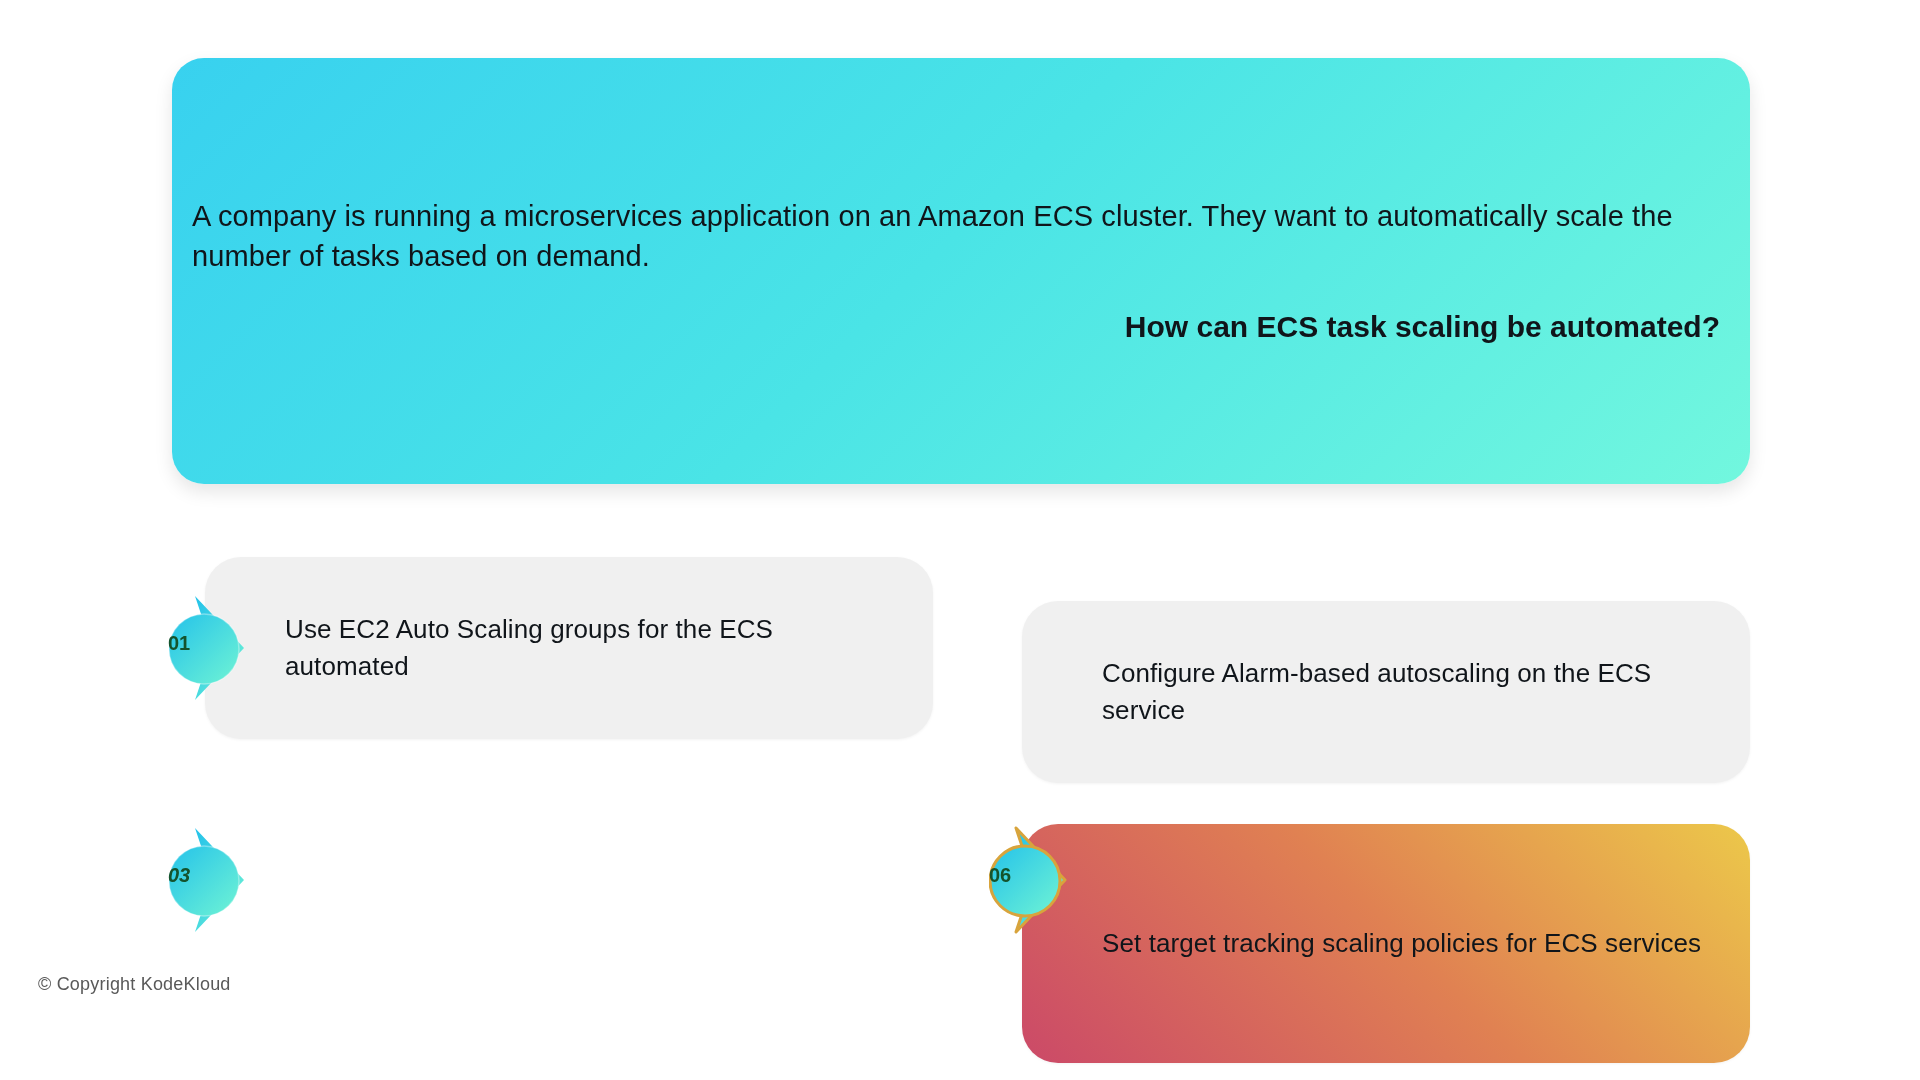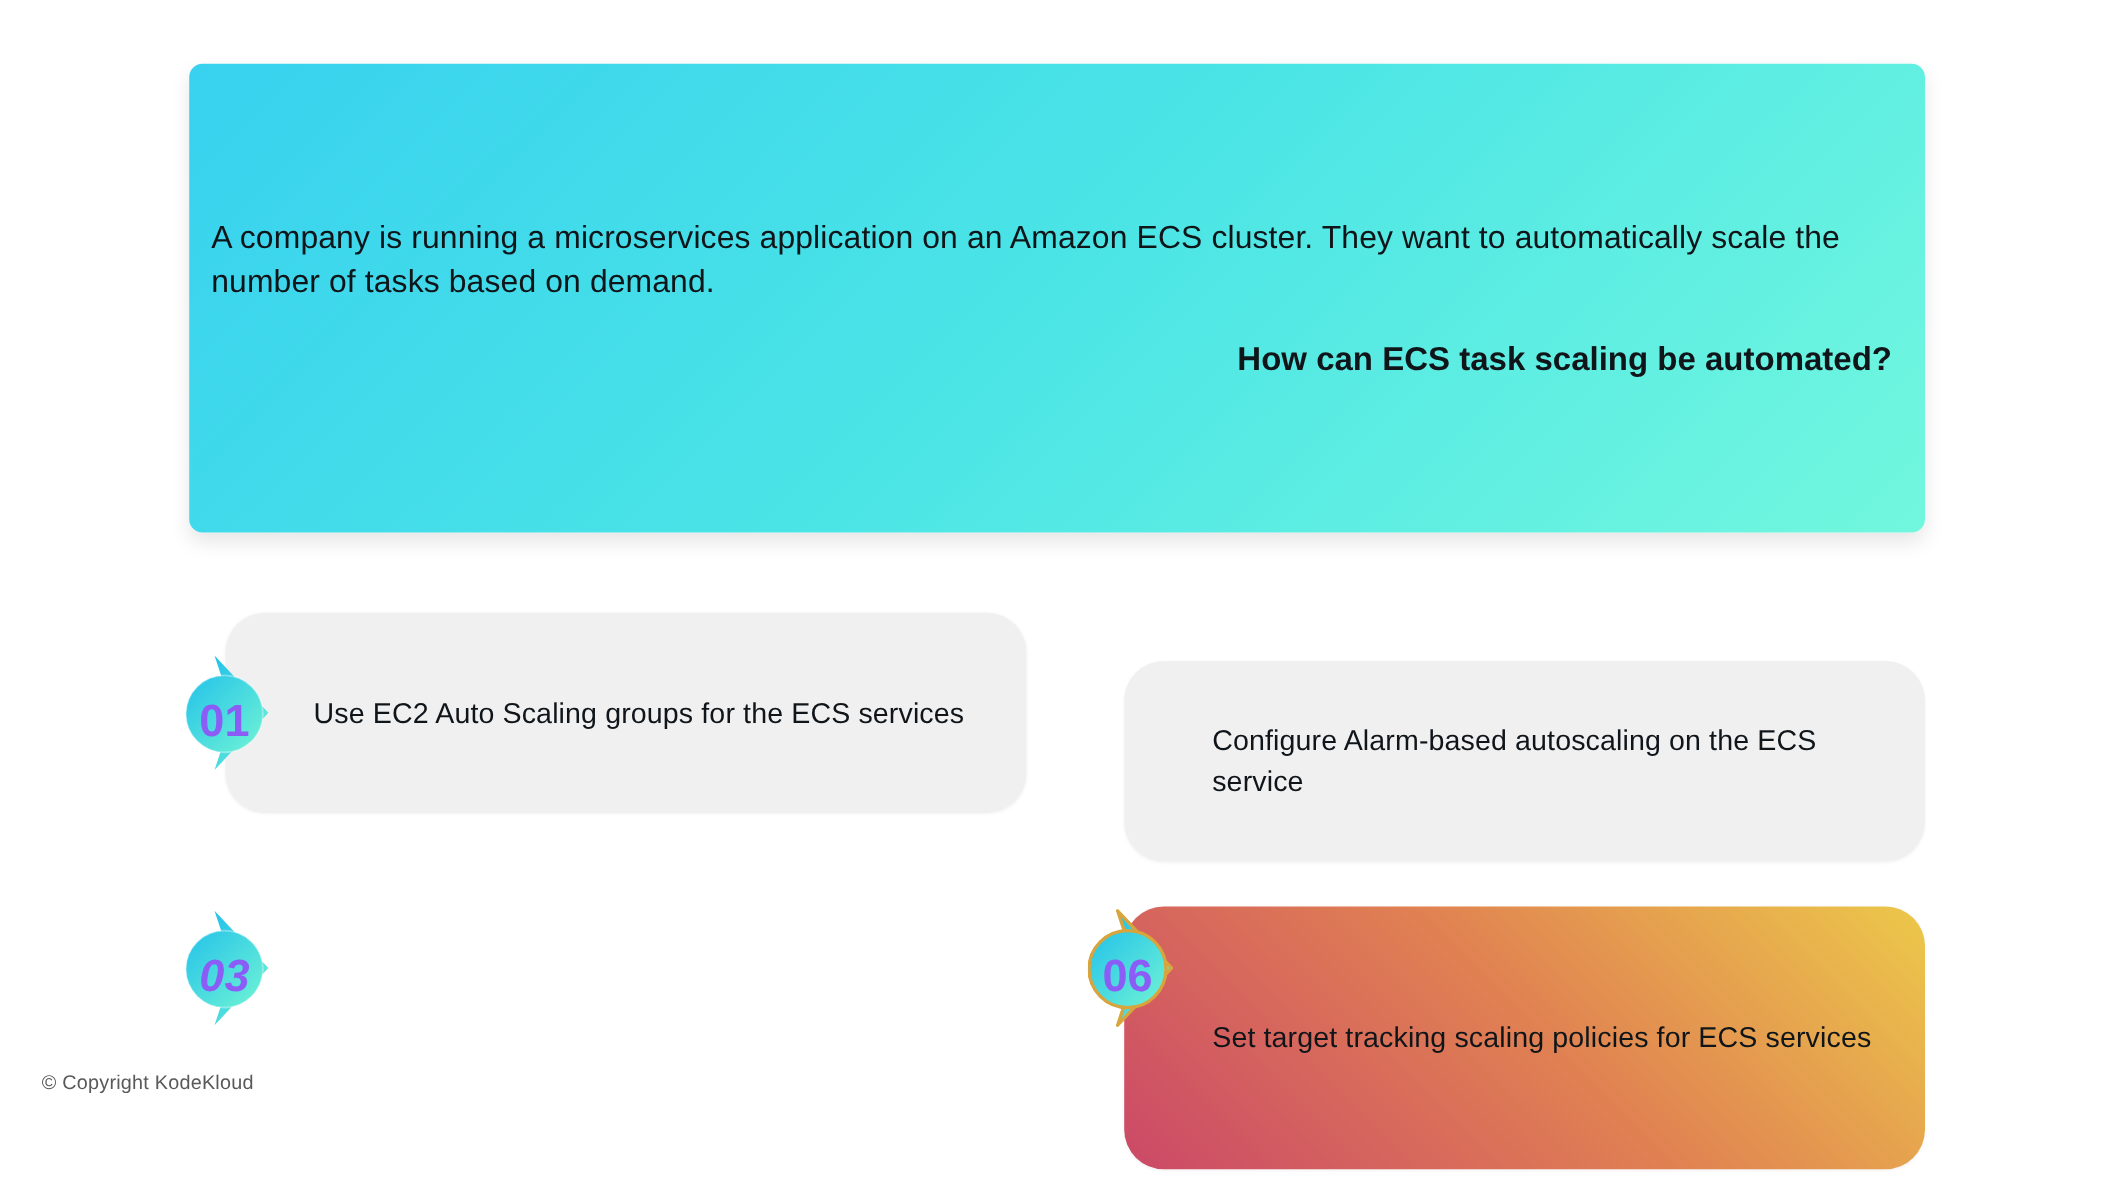--- a/index.html
+++ b/index.html
@@ -18,21 +18,21 @@
     background: #ffffff;
   }
 
   
   .question-card {
     position: absolute;
     left: 172px;
     top: 58px;
     width: 1578px;
     height: 426px;
-    border-radius: 12px;
+    border-radius: 32px;
     background: linear-gradient(135deg, #38d1ef 0%, #4ae4e6 48%, #72f7de 100%);
     box-shadow: 0 8px 18px rgba(0,0,0,0.10);
     color: #10151a;
   }
   .question-content {
     position: absolute;
     left: 20px;
     top: 138px;
     right: 30px;
   }
@@ -89,24 +89,24 @@
   #badge-1 { left: 168px; top: 592px; }
   #badge-2 { left: 989px; top: 592px; }
   #badge-3 { left: 168px; top: 824px; font-style: italic; }
   #badge-4 { left: 989px; top: 824px; }
   .badge svg { position: absolute; left: 0; top: 0; }
   .badge .num {
     position: absolute;
     left: 0;
     top: 40px;
     width: 72px;
-    text-align: center;
-    font-size: 41px;
+    text-align: left;
+    font-size: 20px;
     font-weight: 700;
-    color: #8b5cf6;
+    color: #14532d;
   }
   .badge-circle {
     stroke: rgba(255,255,255,0.35);
     stroke-width: 1.5;
   }
   .badge.gold .badge-shape,
   .badge.gold .badge-circle {
     stroke: #d8a43c;
     stroke-width: 3;
     stroke-linejoin: round;
@@ -138,21 +138,21 @@
   </svg>
 
   <section class="question-card">
     <div class="question-content">
       <div class="question-paragraph">A company is running a microservices application on an Amazon ECS cluster. They want to automatically scale the number of tasks based on demand.</div>
       <div class="question-heading">How can ECS task scaling be automated?</div>
     </div>
   </section>
 
   <div class="option-card" id="option-card-1">
-    <div class="option-text">Use EC2 Auto Scaling groups for the ECS services</div>
+    <div class="option-text">Use EC2 Auto Scaling groups for the ECS automated</div>
   </div>
   <div class="badge" id="badge-1">
     <svg width="78" height="112" viewBox="0 0 78 112">
       <polygon class="badge-shape" points="27,4 76,56 27,108 34,87 52,56 34,25" fill="url(#bgrad)"></polygon>
       <circle class="badge-circle" cx="36" cy="57" r="35" fill="url(#bgrad)"></circle>
     </svg>
     <span class="num">01</span>
   </div>
 
   <div class="option-card" id="option-card-2">

